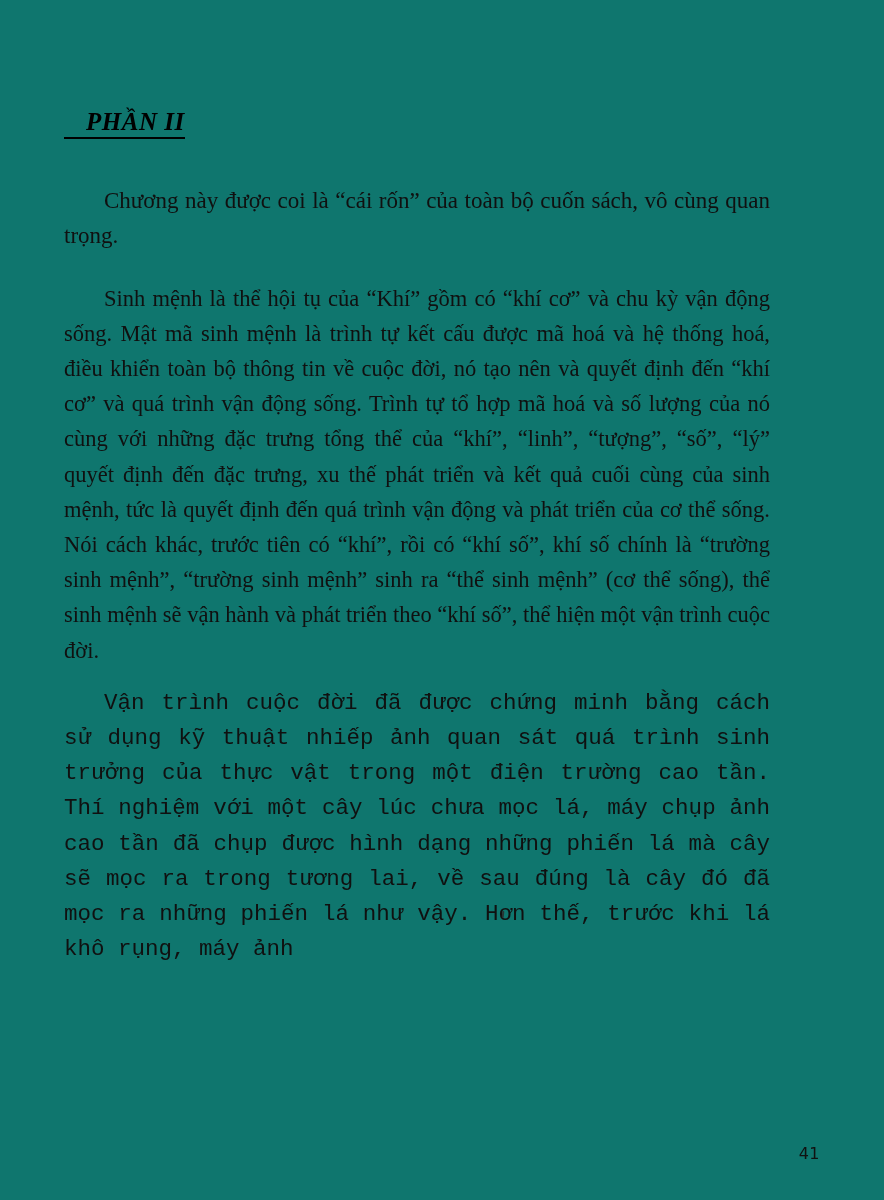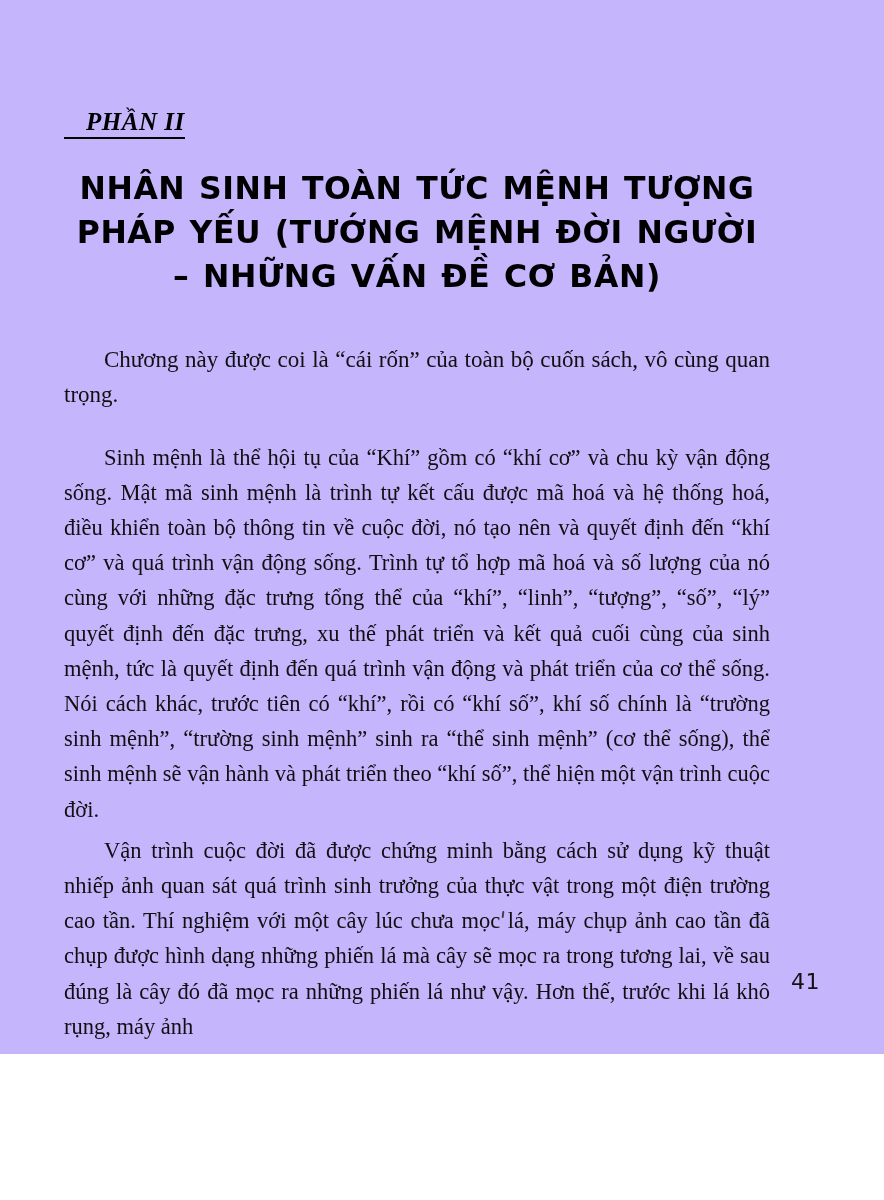--- a/index.html
+++ b/index.html
@@ -10,23 +10,23 @@
   }
 
   body {
     font-family: "Liberation Serif", "DejaVu Serif", serif;
     color: #0b0b0b;
   }
 
   .page {
     position: relative;
     width: 884px;
-    height: 1054px;
+    height: 1200px;
     margin: 0 auto;
-    background: #c4b5fd;
+    background: #0f766e;
     overflow: hidden;
     box-sizing: border-box;
   }
 
   
   .content {
     position: absolute;
     left: 64px;
     top: 0;
     width: 706px;
@@ -94,29 +94,29 @@
   .body-text p {
     margin: 0;
     text-indent: 40px;
     text-align: justify;
     text-justify: inter-word;
   }
   .body-text p.tight { text-align: left; }
   .body-text p + p { margin-top: 14px; }
 
   
-  .body-text p.para-gap { margin-top: 6px; }
+  .body-text p.para-gap { margin-top: 18px; font-family: Liberation Mono, monospace; }
 
   
   .folio {
     position: absolute;
     right: 64px;
-    bottom: 60px;
+    bottom: 37px;
     font-family: "DejaVu Sans", "Liberation Sans", sans-serif;
-    font-size: 22px;
+    font-size: 16px;
     font-weight: normal;
     color: #111;
     letter-spacing: 0.5px;
   }
 
   
   .speck {
     position: absolute;
     left: 502px;
     top: 911px;
@@ -130,25 +130,20 @@
 </style>
 </head>
 <body>
 
 <div class="page">
 
   <div class="content">
 
     <div class="part-label">PHẦN II</div>
 
-    <div class="part-title">
-      <span class="tline">NHÂN SINH TOÀN TỨC MỆNH TƯỢNG</span>
-      <span class="tline">PHÁP YẾU (TƯỚNG MỆNH ĐỜI NGƯỜI</span>
-      <span class="tline">– NHỮNG VẤN ĐỀ CƠ BẢN)</span>
-    </div>
 
     <div class="intro">
       <p>Chương này được coi là “cái rốn” của toàn bộ cuốn sách, vô cùng quan trọng.</p>
     </div>
 
 
     <div class="body-text">
       <p>Sinh mệnh là thể hội tụ của “Khí” gồm có “khí cơ” và chu kỳ vận động sống. Mật mã sinh mệnh là trình tự kết cấu được mã hoá và hệ thống hoá, điều khiển toàn bộ thông tin về cuộc đời, nó tạo nên và quyết định đến “khí cơ” và quá trình vận động sống. Trình tự tổ hợp mã hoá và số lượng của nó cùng với những đặc trưng tổng thể của “khí”, “linh”, “tượng”, “số”, “lý” quyết định đến đặc trưng, xu thế phát triển và kết quả cuối cùng của sinh mệnh, tức là quyết định đến quá trình vận động và phát triển của cơ thể sống. Nói cách khác, trước tiên có “khí”, rồi có “khí số”, khí số chính là “trường sinh mệnh”, “trường sinh mệnh” sinh ra “thể sinh mệnh” (cơ thể sống), thể sinh mệnh sẽ vận hành và phát triển theo “khí số”, thể hiện một vận trình cuộc đời.</p>
       <p class="para-gap">Vận trình cuộc đời đã được chứng minh bằng cách sử dụng kỹ thuật nhiếp ảnh quan sát quá trình sinh trưởng của thực vật trong một điện trường cao tần. Thí nghiệm với một cây lúc chưa mọc lá, máy chụp ảnh cao tần đã chụp được hình dạng những phiến lá mà cây sẽ mọc ra trong tương lai, về sau đúng là cây đó đã mọc ra những phiến lá như vậy. Hơn thế, trước khi lá khô rụng, máy ảnh</p>
     </div>

